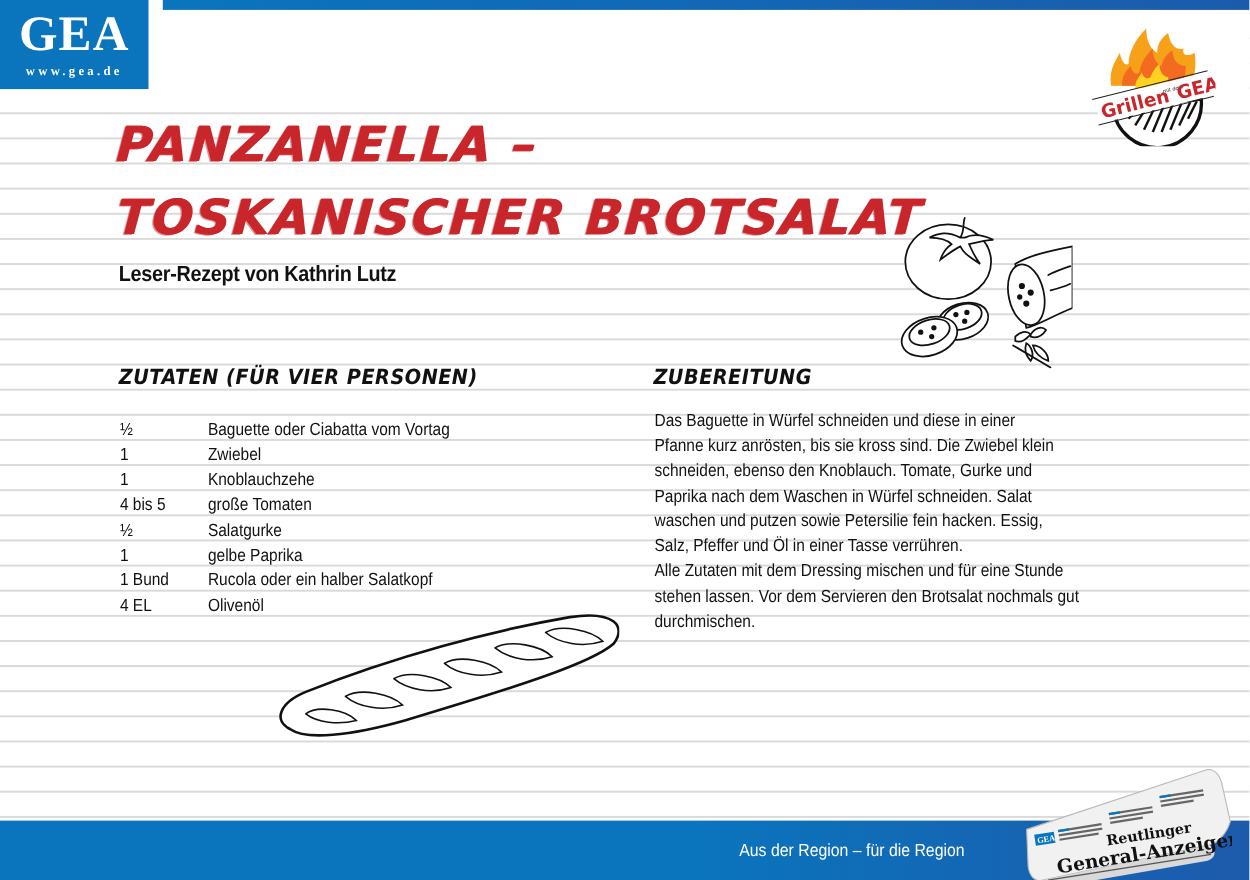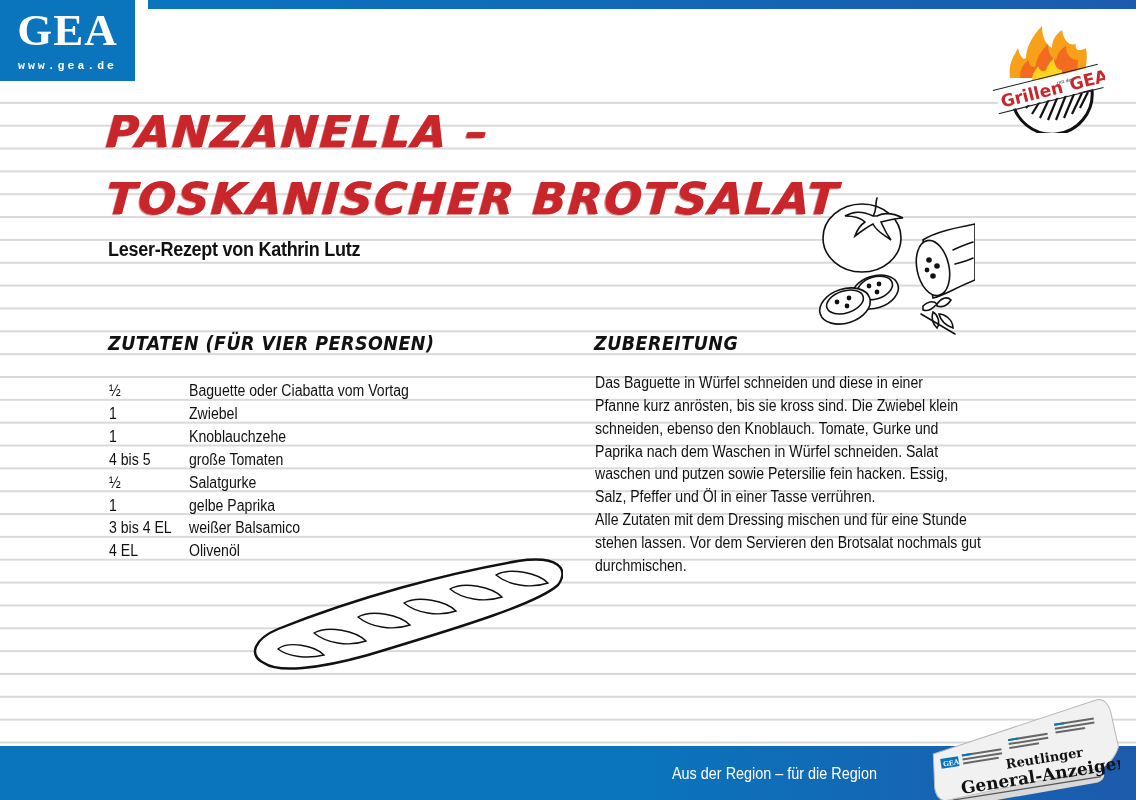--- a/index.html
+++ b/index.html
@@ -22,21 +22,21 @@
     }
     .gea-logo {
       position: absolute; left: 0; top: 0; width: 135px; height: 81px;
       background: #0a75bd; color: #fff; text-align: center;
     }
     .gea-logo .brand {
       font-family: "Liberation Serif", "DejaVu Serif", serif; font-weight: bold;
       font-size: 45px; letter-spacing: 1px; line-height: 1; padding-top: 8px;
     }
     .gea-logo .url {
-      font-family: Liberation Mono, monospace; font-weight: bold; font-size: 11.5px;
+      font-family: Liberation Serif, serif; font-weight: bold; font-size: 11.5px;
       letter-spacing: 3px; margin-top: 6px;
     }
     .grill-badge { position: absolute; left: 990px; top: 18px; width: 115px; height: 115px; }
 
     .title {
       position: absolute; left: 106px; color: #c8262a; font-family: "DejaVu Sans", sans-serif;
       font-weight: bold; font-style: italic; font-size: 44px; letter-spacing: 2px;
       text-transform: uppercase; line-height: 1; transform: skewX(-4deg);
       text-shadow: 1px 0 0 #c8262a, -1px 1px 0 rgba(200,38,42,0.5);
     }
@@ -186,22 +186,22 @@
     </div>
   <div class="ing-row">
       <span class="qty">½</span>
       <span class="item">Salatgurke</span>
     </div>
   <div class="ing-row">
       <span class="qty">1</span>
       <span class="item">gelbe Paprika</span>
     </div>
   <div class="ing-row">
-      <span class="qty">3 bis 4 EL</span>
-      <span class="item">weißer Balsamico</span>
+      <span class="qty">1 Bund</span>
+      <span class="item">Rucola oder ein halber Salatkopf</span>
     </div>
   <div class="ing-row">
       <span class="qty">4 EL</span>
       <span class="item">Olivenöl</span>
     </div>
 </div>
 
 <div class="prep-text">
   <div class="prep-line">Das Baguette in Würfel schneiden und diese in einer</div>
   <div class="prep-line">Pfanne kurz anrösten, bis sie kross sind. Die Zwiebel klein</div>

